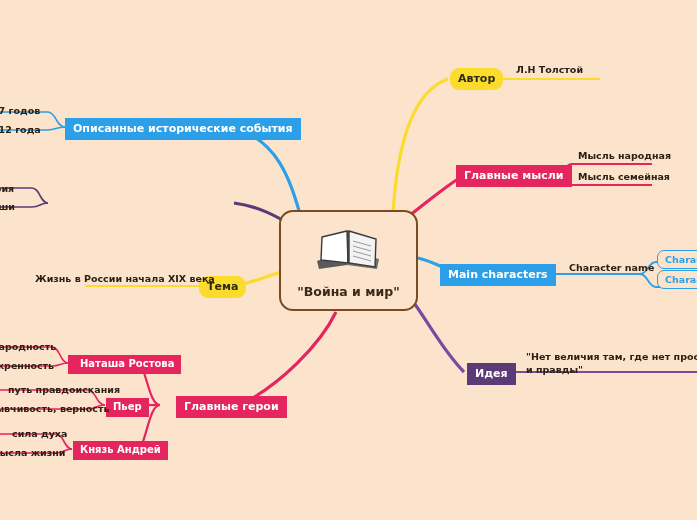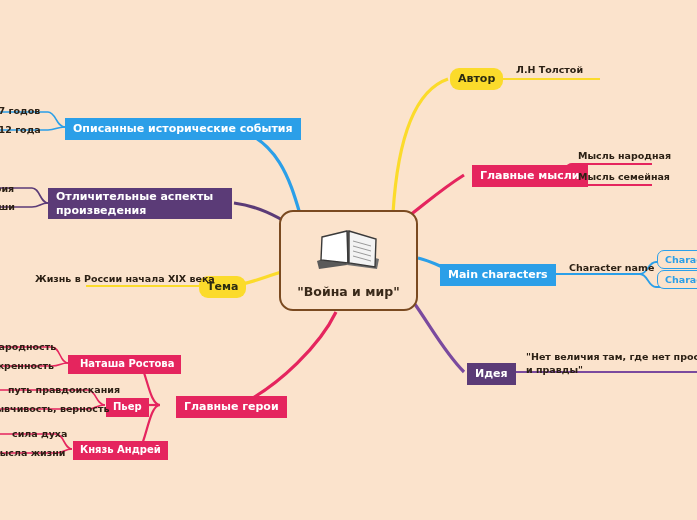--- a/index.html
+++ b/index.html
@@ -152,21 +152,21 @@
       </svg>
     </span>
     <span class="title">"Война и мир"</span>
   </div>
 
   <div class="node pill yellow" style="left:450px; top:68px;">
     <span>Автор</span>
   </div>
   <div class="leaf" style="left:516px; top:64px;">Л.Н Толстой</div>
 
-  <div class="node pill crimson" style="left:472px; top:165px;">
+  <div class="node pill crimson" style="left:456px; top:165px;">
     <span>Главные мысли</span>
   </div>
   <div class="leaf" style="left:578px; top:150px;">Мысль народная</div>
   <div class="leaf" style="left:578px; top:171px;">Мысль семейная</div>
 
   <div class="node pill blue" style="left:440px; top:264px;">
     <span>Main characters</span>
   </div>
   <div class="leaf" style="left:569px; top:262px;">Character name</div>
   <div class="chip" style="left:657px; top:250px;">Characte</div>
@@ -198,23 +198,20 @@
     <span>Князь Андрей</span>
   </div>
   <div class="leaf" style="left:12px; top:428px;">сила духа</div>
   <div class="leaf" style="left:-8px; top:447px;">мысла жизни</div>
 
   <div class="node pill yellow" style="left:199px; top:276px;">
     <span>Тема</span>
   </div>
   <div class="leaf" style="left:35px; top:273px;">Жизнь в России начала XIX века</div>
 
-  <div class="node pill purple two-line" style="left:48px; top:188px; width:184px; height:31px;">
-    <span>Отличительные аспекты произведения</span>
-  </div>
   <div class="leaf" style="left:-8px; top:183px;">фия</div>
   <div class="leaf" style="left:-8px; top:201px;">уши</div>
 
   <div class="node pill blue" style="left:65px; top:118px;">
     <span>Описанные исторические события</span>
   </div>
   <div class="leaf" style="left:-8px; top:105px;">07 годов</div>
   <div class="leaf" style="left:-8px; top:124px;">812 года</div>
 
 </div>

